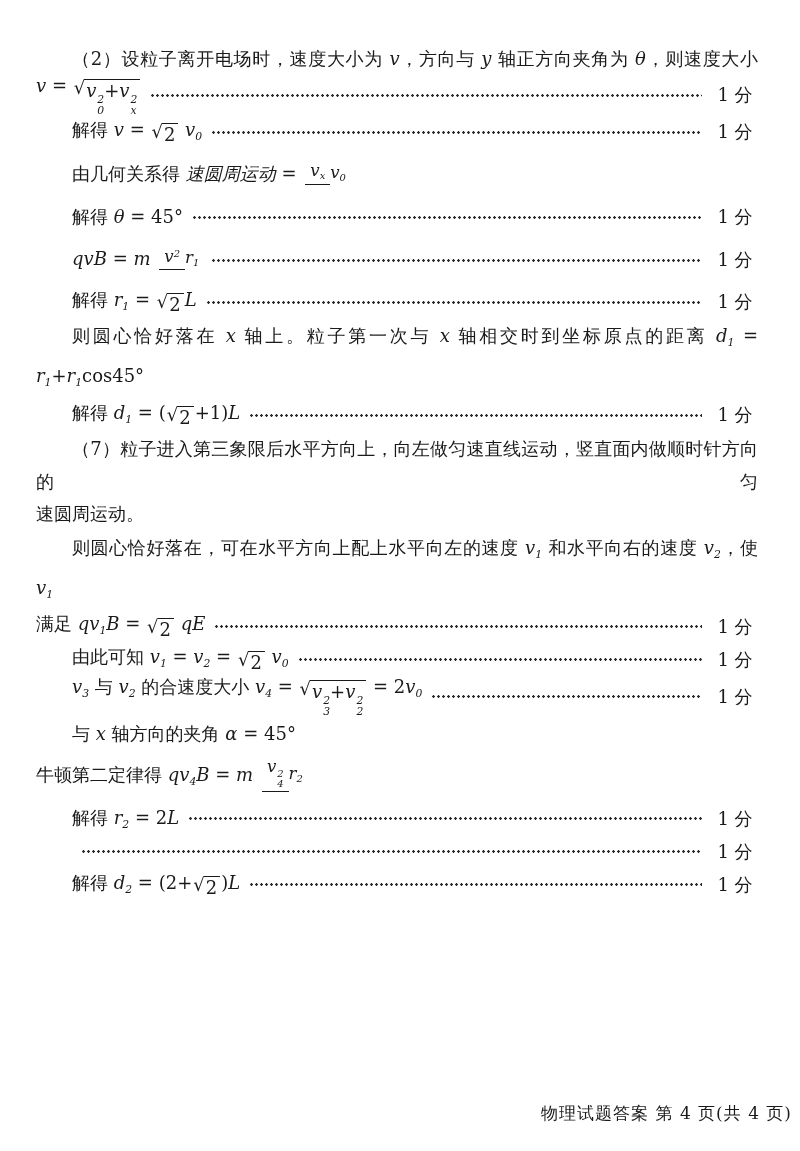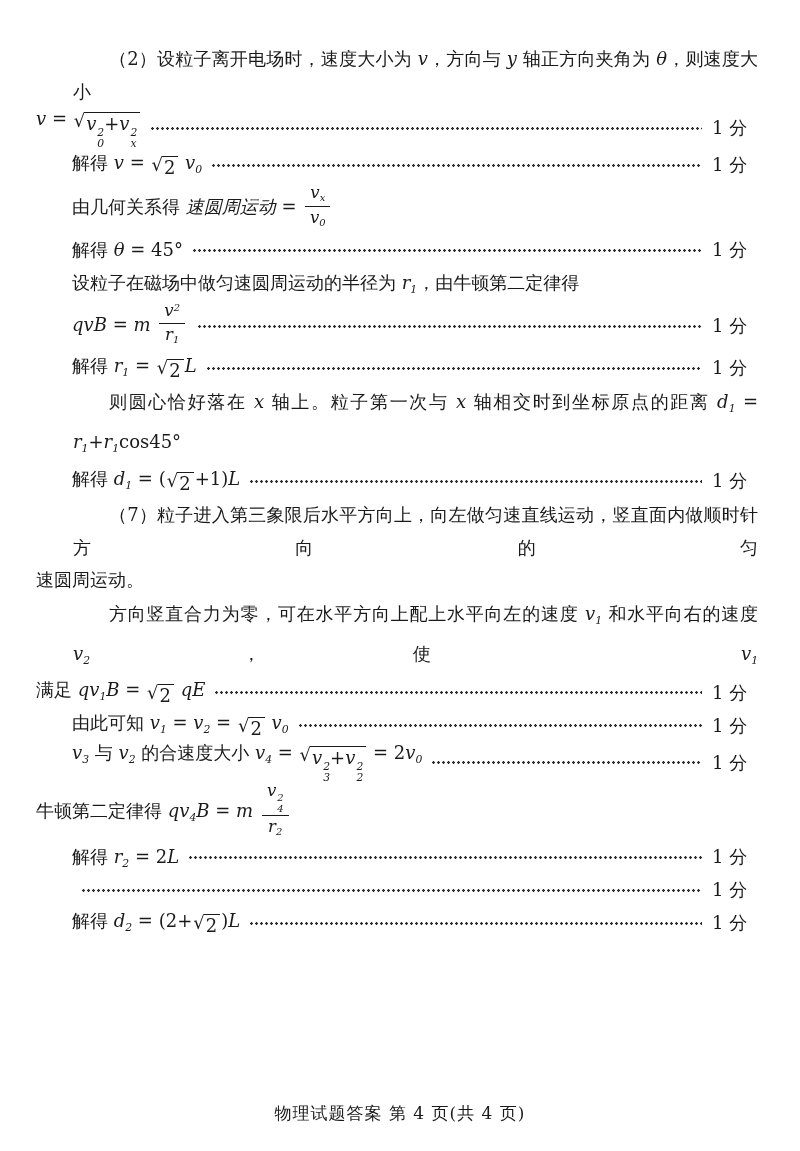--- a/index.html
+++ b/index.html
@@ -11,54 +11,54 @@
   }
   .content { padding:42px 42px 0 36px; }
   .row {
     min-height:33px; display:flex; align-items:center;
     font-size:18px; line-height:1.25;
   }
   .row.tall { min-height:52px; }
   .row.ind:not(.full) { padding-left:36px; }
   .row.full {
     display:block; text-align:justify; text-align-last:justify;
-    line-height:33px; white-space:normal;margin-left:37px;
+    line-height:33px; white-space:normal;
   }
   .row.full.ind { text-indent:36px; }
   .cwrap { white-space:nowrap; }
   .seg-t { font-family:"DejaVu Serif","Liberation Serif",serif; }
   .seg-v { font-family:"DejaVu Serif","Liberation Serif",serif; font-style:italic; }
   .sb { font-size:0.6em; vertical-align:-0.35em; }
   .sp { font-size:0.6em; vertical-align:0.55em; }
   .ss {
     display:inline-flex; flex-direction:column; align-items:flex-start;
     font-size:0.6em; line-height:1.05; vertical-align:-0.5em; margin-left:1px;
   }
   .ss .up { display:block; }
   .ss .dn { display:block; }
   .sqrt { display:inline-flex; align-items:flex-start; white-space:nowrap; vertical-align:-0.12em; margin:0 1px; }
   .sqrt .sign { font-style:normal; line-height:1.05; transform:translateY(0.02em); margin-right:-1px; }
   .sqrt .rad { border-top:1.4px solid currentColor; padding:0 3px 0 2px; line-height:1.2; }
   .frac {
-    display:inline-flex; flex-direction:column; align-items:center;
+    display:inline-flex; flex-direction:row; align-items:center;
     vertical-align:middle; text-align:left; font-size:0.92em;
     line-height:1.25; margin:0 3px; transform:translateY(-2px);
   }
   .frac .num { border-bottom:1.4px solid currentColor; padding:0 5px 1px; }
   .frac .den { padding-top:1px; }
   .dots {
     flex:1 1 auto; height:7px; margin:0 10px 0 9px; align-self:center;
     background-image:radial-gradient(circle, #2b2b2b 1.05px, transparent 1.5px);
     background-size:5px 7px; background-repeat:repeat-x; background-position:0 50%;
     min-width:20px;
   }
-  .score { flex:0 0 auto; min-width:46px; text-align:left; white-space:nowrap; }
+  .score { flex:0 0 auto; min-width:46px; text-align:center; white-space:nowrap; }
   .footer {
-    position:absolute; left:0; right:0; bottom:26px;
-    text-align:center; font-size:17px; letter-spacing:1px;
+    position:absolute; left:0; right:8px; bottom:26px;
+    text-align:right; font-size:17px; letter-spacing:1px;
   }
 </style>
 </head>
 <body>
 
 <div class="page">
   <div class="content" id="content">
       <div class="row full ind"><span class="seg-t">（2）设粒子离开电场时，速度大小为 </span><span class="seg-v">v</span><span class="seg-t">，方向与 </span><span class="seg-v">y</span><span class="seg-t"> 轴正方向夹角为 </span><span class="seg-v">θ</span><span class="seg-t">，则速度大小</span></div>
       <div class="row">
         <span class="cwrap"><span class="seg-v">v</span><span class="seg-t"> = </span><span class="sqrt">
@@ -86,23 +86,20 @@
         <span class="cwrap"><span class="seg-t">由几何关系得 </span><span class="seg-v">速圆周运动</span><span class="seg-t"> = </span><span class="frac">
             <span class="num"><span class="seg-v">v</span><span class="sb seg-v">x</span></span>
             <span class="den"><span class="seg-v">v</span><span class="sb seg-v">0</span></span>
           </span></span>
       </div>
       <div class="row ind">
         <span class="cwrap"><span class="seg-t">解得 </span><span class="seg-v">θ</span><span class="seg-t"> = 45°</span></span>
         <div class="dots"></div>
         <span class="score">1 分</span>
       </div>
-      <div class="row ind">
-        <span class="cwrap"><span class="seg-t">设粒子在磁场中做匀速圆周运动的半径为 </span><span class="seg-v">r</span><span class="sb seg-v">1</span><span class="seg-t">，由牛顿第二定律得</span></span>
-      </div>
       <div class="row tall ind">
         <span class="cwrap"><span class="seg-v">qvB</span><span class="seg-t"> = </span><span class="seg-v">m</span><span class="seg-t"> </span><span class="frac">
             <span class="num"><span class="seg-v">v</span><span class="sp seg-v">2</span></span>
             <span class="den"><span class="seg-v">r</span><span class="sb seg-v">1</span></span>
           </span></span>
         <div class="dots"></div>
         <span class="score">1 分</span>
       </div>
       <div class="row ind">
         <span class="cwrap"><span class="seg-t">解得 </span><span class="seg-v">r</span><span class="sb seg-v">1</span><span class="seg-t"> = </span><span class="sqrt">
@@ -118,21 +115,21 @@
             <span class="sign">√</span>
             <span class="rad"><span class="seg-t">2</span></span>
           </span><span class="seg-t">+1)</span><span class="seg-v">L</span></span>
         <div class="dots"></div>
         <span class="score">1 分</span>
       </div>
       <div class="row full ind"><span class="seg-t">（7）粒子进入第三象限后水平方向上，向左做匀速直线运动，竖直面内做顺时针方向的匀</span></div>
       <div class="row">
         <span class="cwrap"><span class="seg-t">速圆周运动。</span></span>
       </div>
-      <div class="row full ind"><span class="seg-t">方向竖直合力为零，可在水平方向上配上水平向左的速度 </span><span class="seg-v">v</span><span class="sb seg-v">1</span><span class="seg-t"> 和水平向右的速度 </span><span class="seg-v">v</span><span class="sb seg-v">2</span><span class="seg-t">，使 </span><span class="seg-v">v</span><span class="sb seg-v">1</span></div>
+      <div class="row full ind"><span class="seg-t">则圆心恰好落在，可在水平方向上配上水平向左的速度 </span><span class="seg-v">v</span><span class="sb seg-v">1</span><span class="seg-t"> 和水平向右的速度 </span><span class="seg-v">v</span><span class="sb seg-v">2</span><span class="seg-t">，使 </span><span class="seg-v">v</span><span class="sb seg-v">1</span></div>
       <div class="row">
         <span class="cwrap"><span class="seg-t">满足 </span><span class="seg-v">qv</span><span class="sb seg-v">1</span><span class="seg-v">B</span><span class="seg-t"> = </span><span class="sqrt">
             <span class="sign">√</span>
             <span class="rad"><span class="seg-t">2</span></span>
           </span><span class="seg-t"> </span><span class="seg-v">qE</span></span>
         <div class="dots"></div>
         <span class="score">1 分</span>
       </div>
       <div class="row ind">
         <span class="cwrap"><span class="seg-t">由此可知 </span><span class="seg-v">v</span><span class="sb seg-v">1</span><span class="seg-t"> = </span><span class="seg-v">v</span><span class="sb seg-v">2</span><span class="seg-t"> = </span><span class="sqrt">
@@ -148,20 +145,23 @@
             <span class="rad"><span class="seg-v">v</span><span class="ss">
                 <span class="up seg-v">2</span>
                 <span class="dn seg-v">3</span>
               </span><span class="seg-t">+</span><span class="seg-v">v</span><span class="ss">
                 <span class="up seg-v">2</span>
                 <span class="dn seg-v">2</span>
               </span></span>
           </span><span class="seg-t"> = 2</span><span class="seg-v">v</span><span class="sb seg-v">0</span></span>
         <div class="dots"></div>
         <span class="score">1 分</span>
+      </div>
+      <div class="row ind">
+        <span class="cwrap"><span class="seg-t">与 </span><span class="seg-v">x</span><span class="seg-t"> 轴方向的夹角 </span><span class="seg-v">α</span><span class="seg-t"> = 45°</span></span>
       </div>
       <div class="row tall">
         <span class="cwrap"><span class="seg-t">牛顿第二定律得 </span><span class="seg-v">qv</span><span class="sb seg-v">4</span><span class="seg-v">B</span><span class="seg-t"> = </span><span class="seg-v">m</span><span class="seg-t"> </span><span class="frac">
             <span class="num"><span class="seg-v">v</span><span class="ss">
                 <span class="up seg-v">2</span>
                 <span class="dn seg-v">4</span>
               </span></span>
             <span class="den"><span class="seg-v">r</span><span class="sb seg-v">2</span></span>
           </span></span>
       </div>

